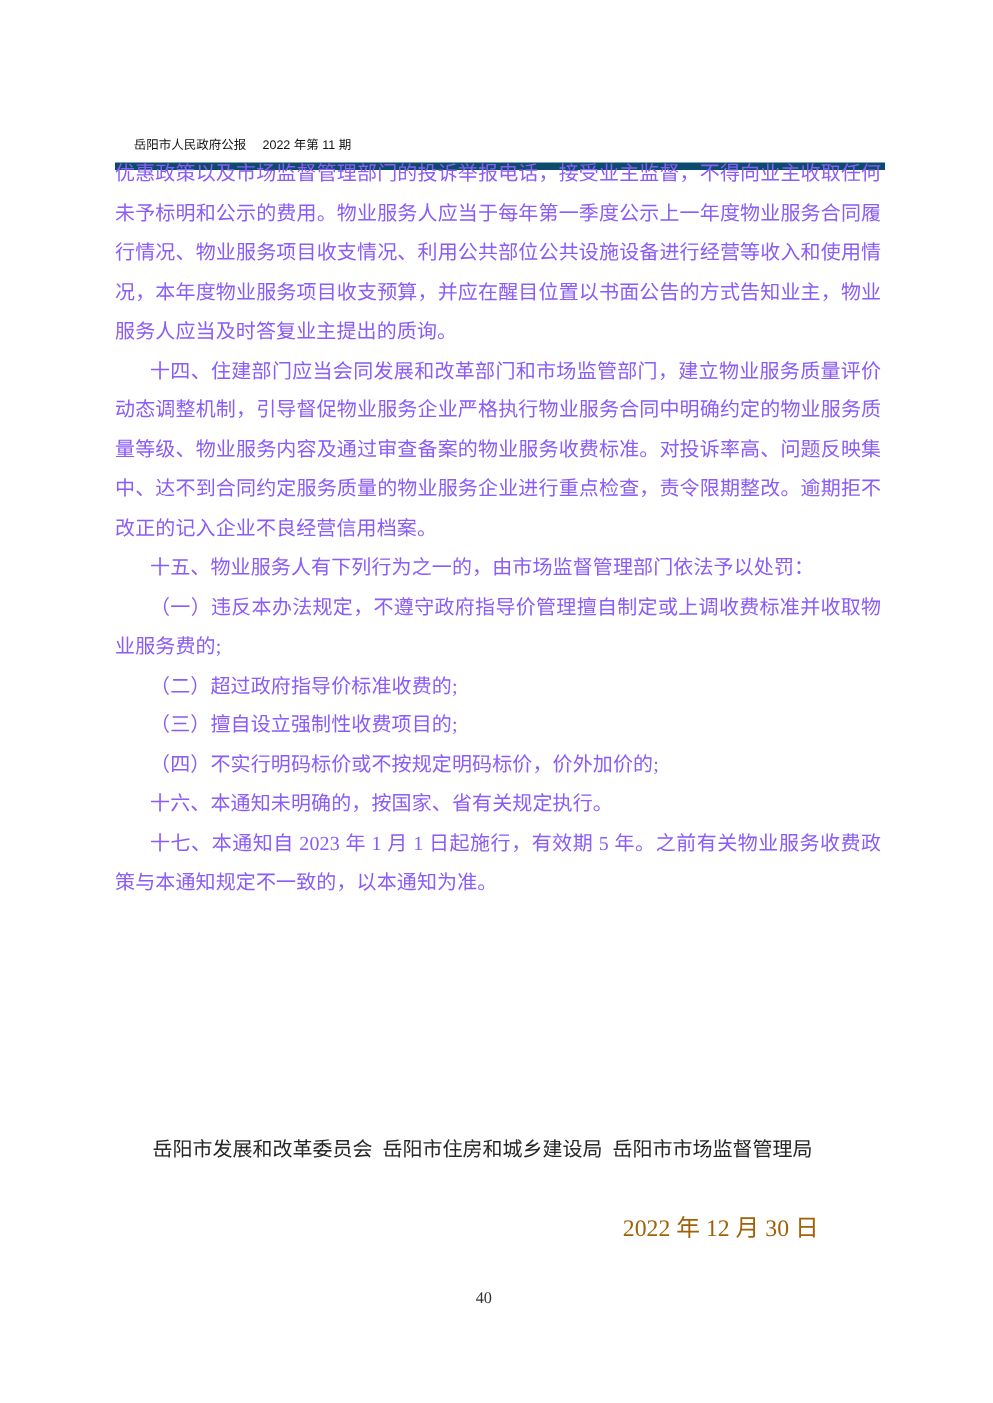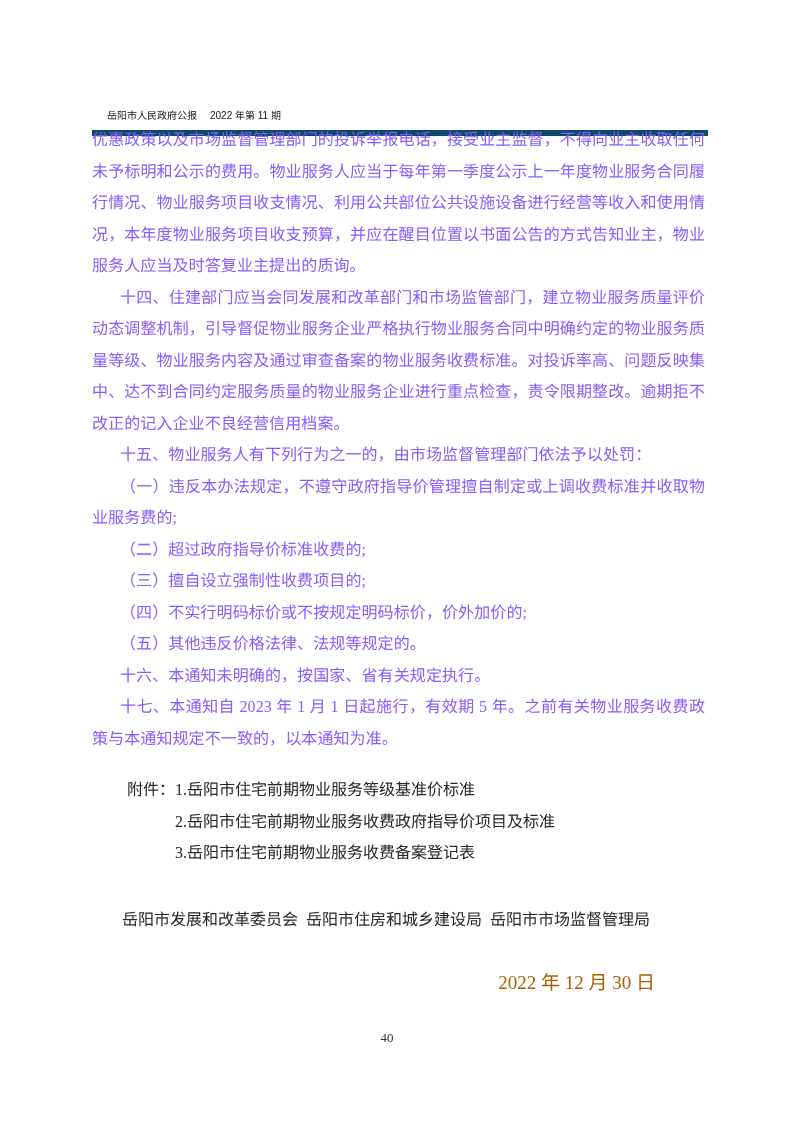--- a/index.html
+++ b/index.html
@@ -108,34 +108,24 @@
 
   <div class="body">
 
   <p class="para">优惠政策以及市场监督管理部门的投诉举报电话，接受业主监督，不得向业主收取任何未予标明和公示的费用。物业服务人应当于每年第一季度公示上一年度物业服务合同履行情况、物业服务项目收支情况、利用公共部位公共设施设备进行经营等收入和使用情况，本年度物业服务项目收支预算，并应在醒目位置以书面公告的方式告知业主，物业服务人应当及时答复业主提出的质询。</p>
       <p class="para indent">十四、住建部门应当会同发展和改革部门和市场监管部门，建立物业服务质量评价动态调整机制，引导督促物业服务企业严格执行物业服务合同中明确约定的物业服务质量等级、物业服务内容及通过审查备案的物业服务收费标准。对投诉率高、问题反映集中、达不到合同约定服务质量的物业服务企业进行重点检查，责令限期整改。逾期拒不改正的记入企业不良经营信用档案。</p>
       <p class="para indent">十五、物业服务人有下列行为之一的，由市场监督管理部门依法予以处罚：</p>
       <p class="para indent">（一）违反本办法规定，不遵守政府指导价管理擅自制定或上调收费标准并收取物业服务费的;</p>
       <p class="para indent">（二）超过政府指导价标准收费的;</p>
       <p class="para indent">（三）擅自设立强制性收费项目的;</p>
       <p class="para indent">（四）不实行明码标价或不按规定明码标价，价外加价的;</p>
-      <p class="para indent">（五）其他违反价格法律、法规等规定的。</p>
       <p class="para indent">十六、本通知未明确的，按国家、省有关规定执行。</p>
       <p class="para indent">十七、本通知自 2023 年 1 月 1 日起施行，有效期 5 年。之前有关物业服务收费政策与本通知规定不一致的，以本通知为准。</p>
     </div>
 
-  <div class="attachments">
-    <span class="att-label">附件：</span>
-    <div class="att-items">
-
-    <div class="att-item">1.岳阳市住宅前期物业服务等级基准价标准</div>
-        <div class="att-item">2.岳阳市住宅前期物业服务收费政府指导价项目及标准</div>
-        <div class="att-item">3.岳阳市住宅前期物业服务收费备案登记表</div>
-      </div>
-  </div>
 
   <div class="signature">
 
   <span class="agency">岳阳市发展和改革委员会</span>
       <span class="agency">岳阳市住房和城乡建设局</span>
       <span class="agency">岳阳市市场监督管理局</span>
     </div>
 
   <div class="date">2022 年 12 月 30 日</div>
 

